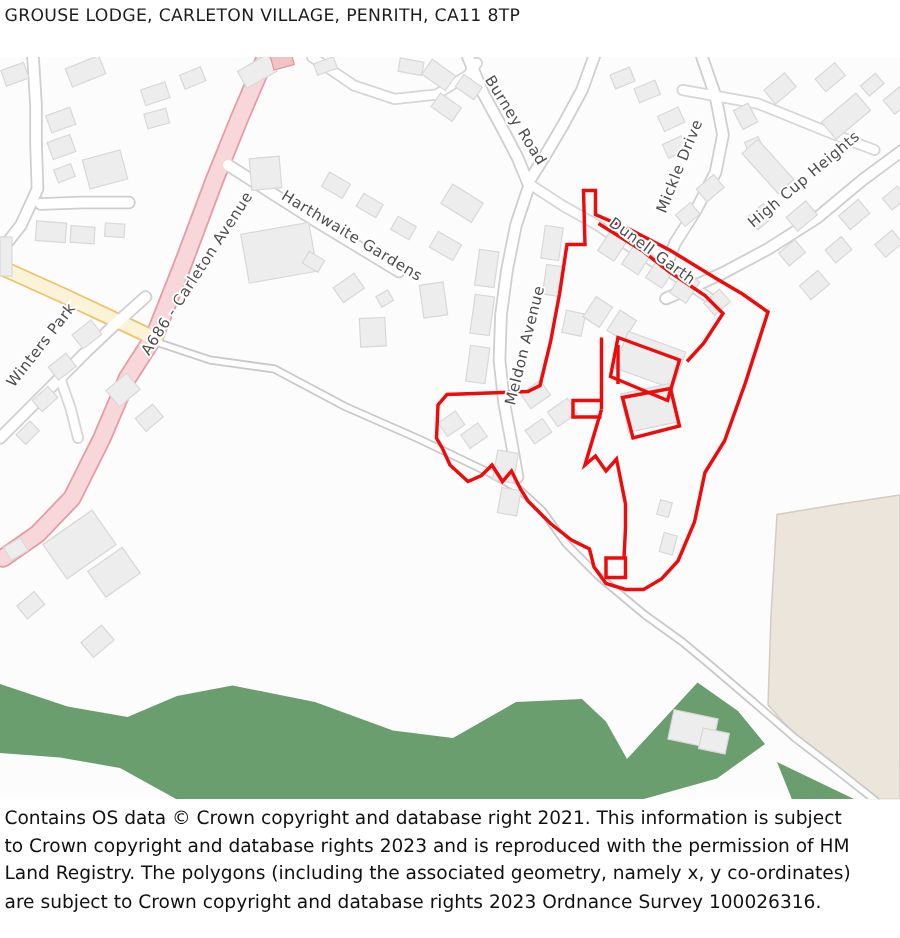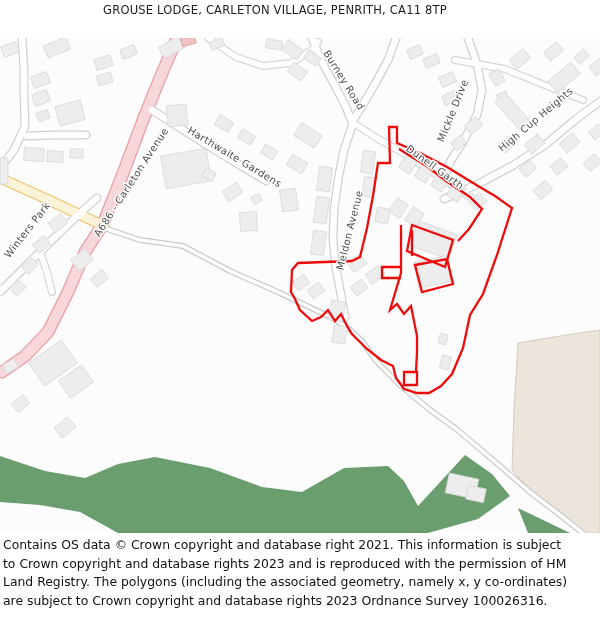--- a/index.html
+++ b/index.html
@@ -1,17 +1,17 @@
 <!DOCTYPE html>
 <html><head>
 <meta charset="utf-8">
 <style>
   html,body{margin:0;padding:0;background:#ffffff;}
   body{width:600px;height:625px;position:relative;font-family:"DejaVu Sans",sans-serif;overflow:hidden;}
-  .header{position:absolute;top:0;left:17px;width:516px;height:38px;text-align:center;background:#fff;z-index:5;}
+  .header{position:absolute;top:0;left:3px;width:516px;height:38px;background:#fff;z-index:5;}
   .header .t1{font-size:11.5px;color:#1c1c1c;padding-top:3px;letter-spacing:.2px;}
   .header .t2{font-size:11.5px;color:#1c1c1c;padding-top:2px;}
   .mapwrap{position:absolute;top:38px;left:0;width:600px;height:495px;overflow:hidden;background:#fcfcfc;}
   .footer{position:absolute;top:533px;left:0;width:580px;height:92px;background:#fff;z-index:5;}
   .footer p{margin:3px 3px 0 3px;font-size:12.4px;line-height:18.6px;color:#111;}
   svg text{font-family:"DejaVu Sans",sans-serif;}
 </style>
 </head>
 <body>
 

